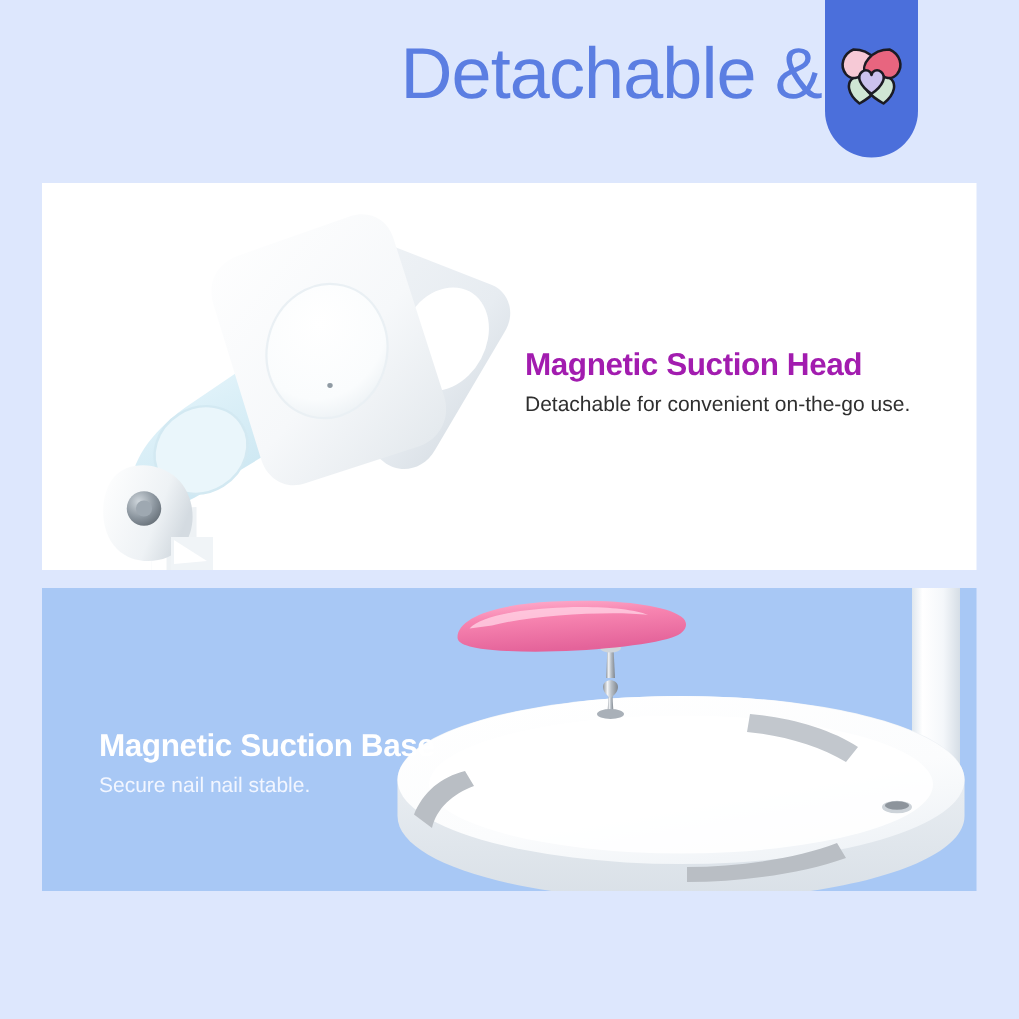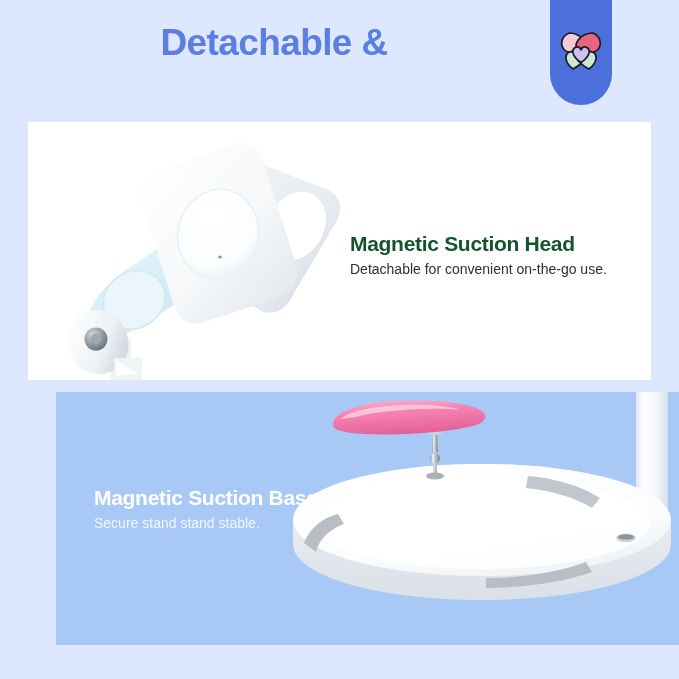--- a/index.html
+++ b/index.html
@@ -37,24 +37,24 @@
     width: 46px;
     height: 44px;
   }
 
   
   .headline {
     position: absolute;
     left: 0;
     top: 22px;
     width: 548px;
-    text-align: center;
+    text-align: right;
     color: #5b7ee2;
-    font-weight: bold;
-    font-size: 37px;
+    font-weight: normal;
+    font-size: 48px;
     line-height: 1.15;
     letter-spacing: -0.6px;
   }
   .headline .line-1 { display: block; }
   .headline .line-2 { display: block; }
 
   
   .panel {
     position: absolute;
     overflow: hidden;
@@ -63,41 +63,40 @@
     left: 28px;
     top: 122px;
     width: 623px;
     height: 258px;
     background: #ffffff;
   }
   .panel-base {
     left: 28px;
     top: 392px;
     width: 623px;
-    height: 253px;
+    height: 202px;
     background: #a8c8f5;
-    margin-left: 28px;
   }
 
   
   .caption { position: absolute; }
   .caption .title {
     font-size: 21px;
     font-weight: bold;
     letter-spacing: -0.3px;
     white-space: nowrap;
   }
   .caption .subtitle {
     font-size: 14px;
     margin-top: 5px;
     white-space: nowrap;
   }
 
   .caption-head { left: 322px; top: 110px; }
-  .caption-head .title { color: #14532d; }
+  .caption-head .title { color: #a21caf; }
   .caption-head .subtitle { color: #2f2f2f; }
 
   .caption-base { left: 38px; top: 94px; }
   .caption-base .title { color: #ffffff; }
   .caption-base .subtitle { color: #f2f6ff; }
 
   
   .art-head {
     position: absolute;
     left: 0; top: 0;
@@ -284,17 +283,17 @@
       <g>
         <path d="M47 33 C47 20 72 11 110 9 C150 7 185 11 196 19
                  C202 23 200 30 190 33 C172 39 120 44 80 42 C58 41 47 38 47 33 Z" fill="url(#nailGrad)"></path>
         <path d="M55 27 C62 19 88 14 118 13 C142 12 164 14 174 18
                  C150 15 96 18 70 25 Z" fill="#ffd1e3" opacity="0.8"></path>
       </g>
     </svg>
 
     <div class="caption caption-base">
       <div class="title">Magnetic Suction Base</div>
-      <div class="subtitle">Secure stand stand stable.</div>
+      <div class="subtitle">Secure nail nail stable.</div>
     </div>
   </div>
 
 </div>
 
 </body></html>

